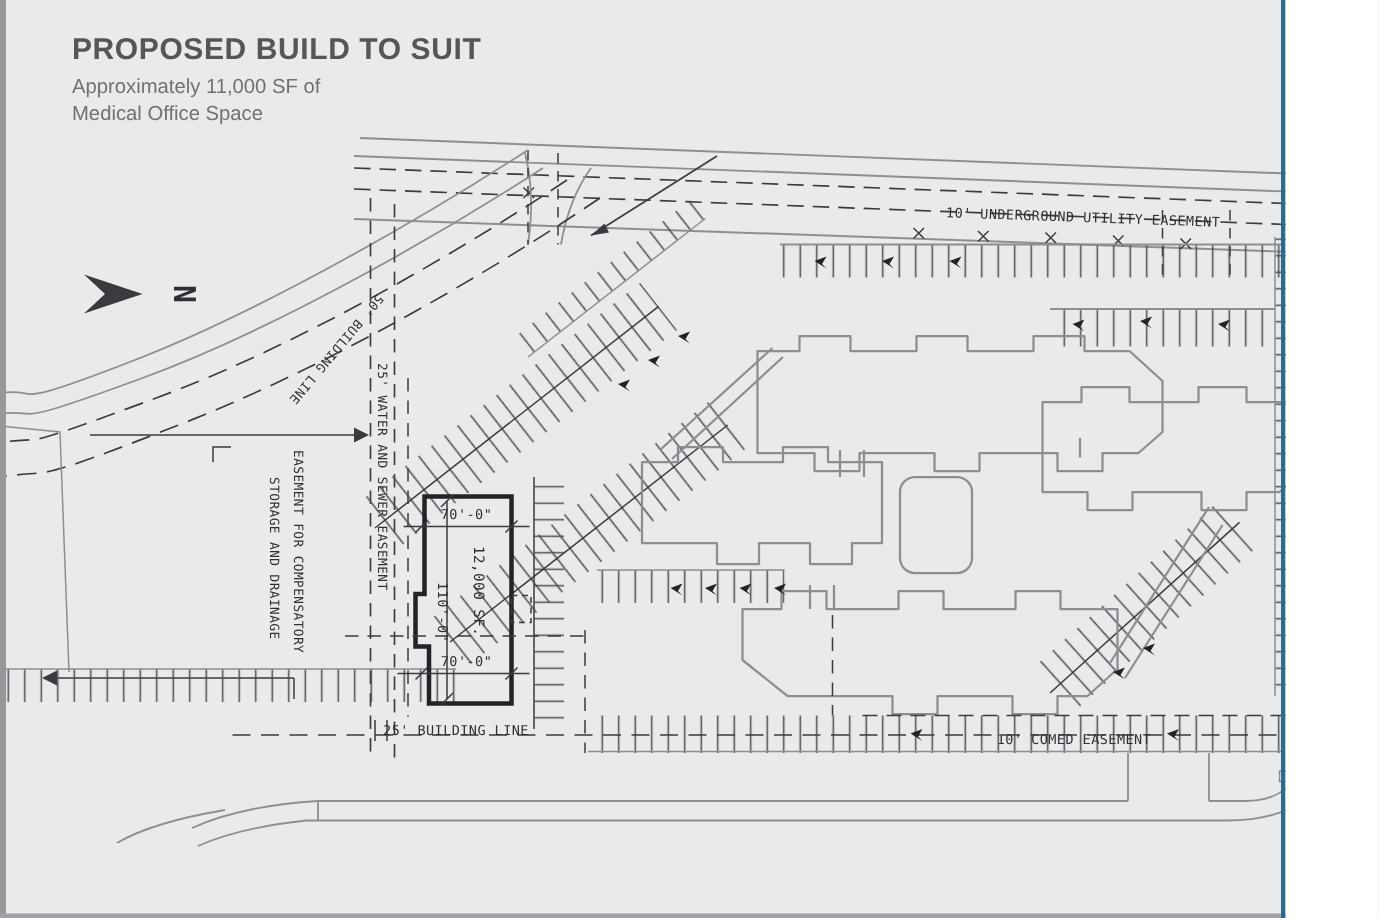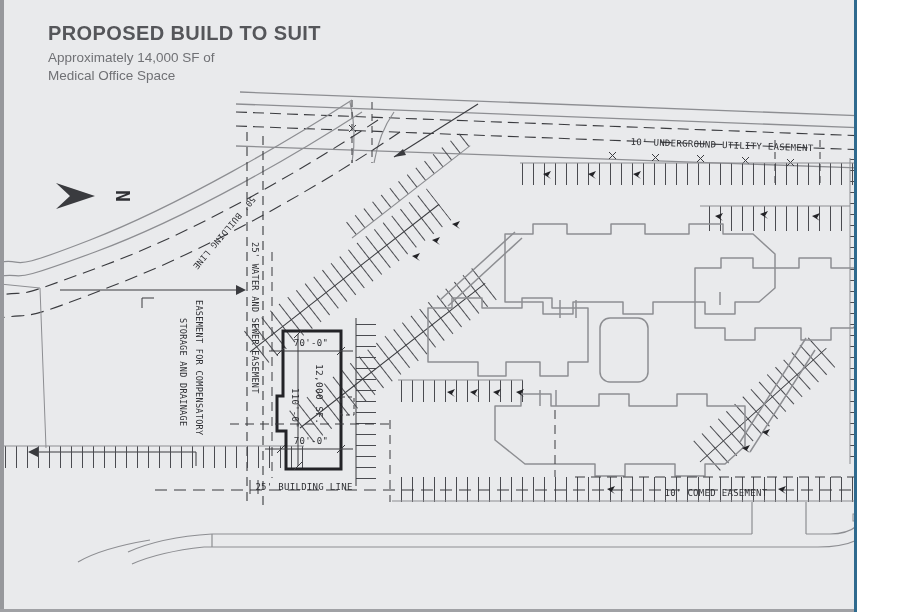--- a/index.html
+++ b/index.html
@@ -15,21 +15,21 @@
   svg.plan{position:absolute;left:0;top:0;}
   .cad{font-family:"DejaVu Sans Mono",monospace;fill:#2f3034;letter-spacing:.3px;}
 </style>
 </head>
 <body>
 
 <div class="page">
 
   <div class="titleblock">
     <h1>PROPOSED BUILD TO SUIT</h1>
-    <p><span>Approximately 14,000 SF of</span><br>
+    <p><span>Approximately 11,000 SF of</span><br>
     <span>Medical Office Space</span></p>
   </div>
 
   <svg class="plan" width="919" height="612" viewBox="0 0 919 612">
     <defs>
       <pattern id="pv" width="11" height="24" patternUnits="userSpaceOnUse">
         <path d="M5.5,0 V24" stroke="#4a4b50" stroke-width="1"></path>
       </pattern>
       <pattern id="ph" width="24" height="11" patternUnits="userSpaceOnUse">
         <path d="M0,5.5 H24" stroke="#4a4b50" stroke-width="1"></path>

